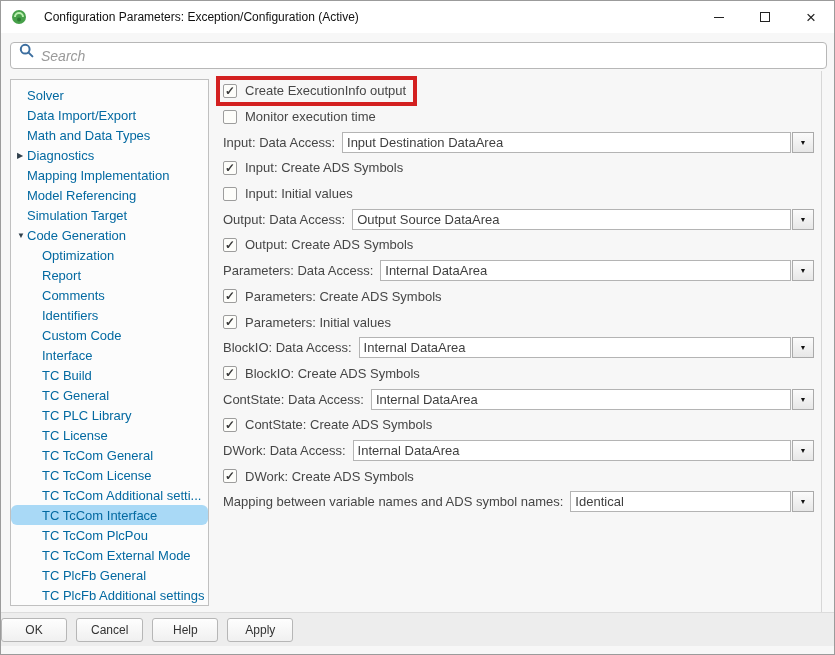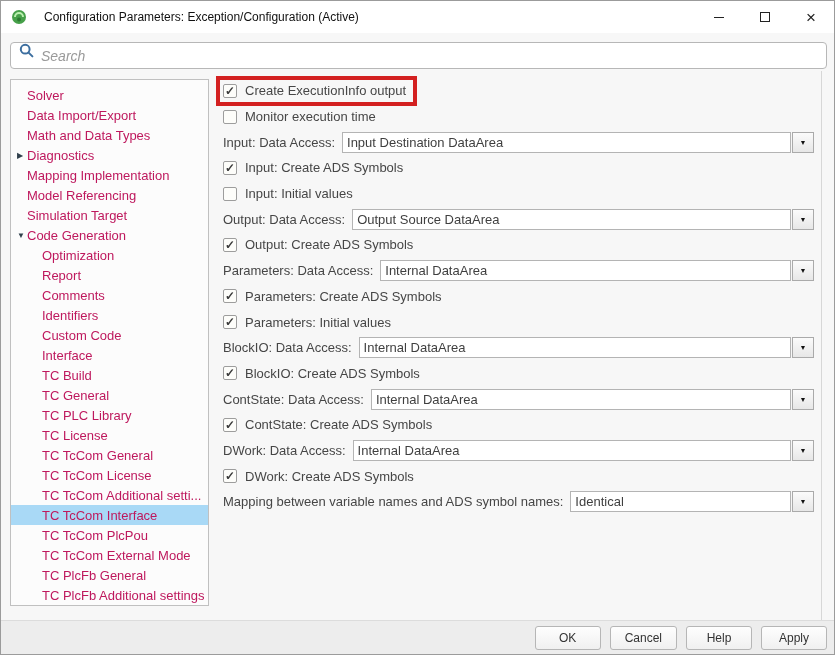--- a/index.html
+++ b/index.html
@@ -35,25 +35,25 @@
     color: #555; margin-left: 7px; height: 100%;
   }
   .searchbox input::placeholder { color: #9a9a9a; font-style: italic; }
   
   .sidebar {
     position: absolute; top: 78px; left: 9px; width: 199px; height: 527px;
     background: #fcfcfc; border: 1px solid #c0c0c0; padding-top: 5px;
     overflow: hidden;
   }
   .tree-row { height: 20px; display: flex; align-items: center; cursor: default; }
-  .tree-row.selected { background: #a9d9f6; }
+  .tree-row.selected { background: #a9d9f6; border-radius: 6px; }
   .tree-arrow { width: 16px; padding-left: 6px; font-size: 8px; color: #30404c;
                 flex: 0 0 auto; text-align: left; }
   .tree-row.lvl1 .tree-arrow { width: 31px; }
-  .tree-label { font-size: 13px; color: #be185d; white-space: nowrap; text-align: center; }
+  .tree-label { font-size: 13px; color: #0369a1; white-space: nowrap; text-align: center; }
   
   .main { position: absolute; top: 77px; left: 222px; width: 591px; }
   .panel-edge { position: absolute; top: 70px; left: 820px; width: 1px;
                 height: 549px; background: #d7d7d7; }
   .prow { height: 25.7px; display: flex; align-items: center; position: relative; }
   .cb {
     width: 14px; height: 14px; border: 1px solid #9d9d9d; border-radius: 2px;
     background: #fdfdfa; margin-right: 8px; flex: 0 0 auto;
     font-size: 12px; font-weight: bold; color: #3a3a3a; line-height: 12px;
     text-align: center; cursor: default;
@@ -69,23 +69,23 @@
     border: 1px solid #aaa; background: linear-gradient(#fbfbfb, #e7e7e7);
     display: flex; align-items: center; justify-content: center;
     font-size: 7px; color: #111; cursor: default;
   }
   .redbox {
     position: absolute; left: -7px; top: -2px; width: 201px; height: 30px;
     border: 4px solid #d32020; pointer-events: none;
   }
   
   .footer {
-    position: absolute; left: 0; right: 0; bottom: 0; height: 34px;
+    position: absolute; left: 0; right: 0; bottom: 8px; height: 34px;
     background: #ededed; border-top: 1px solid #dcdcdc;
-    display: flex; align-items: center; justify-content: flex-end;
+    display: flex; align-items: center; 
     padding-right: 7px; gap: 9px;
   }
   .fbtn {
     min-width: 66px; height: 24px; border: 1px solid #b6b6b6; border-radius: 3px;
     background: linear-gradient(#fefefe, #f0f0f0); font-family: "Liberation Sans", sans-serif;
     font-size: 12px; color: #333; padding: 0 14px; cursor: default;
   }
 </style>
 </head>
 <body>

